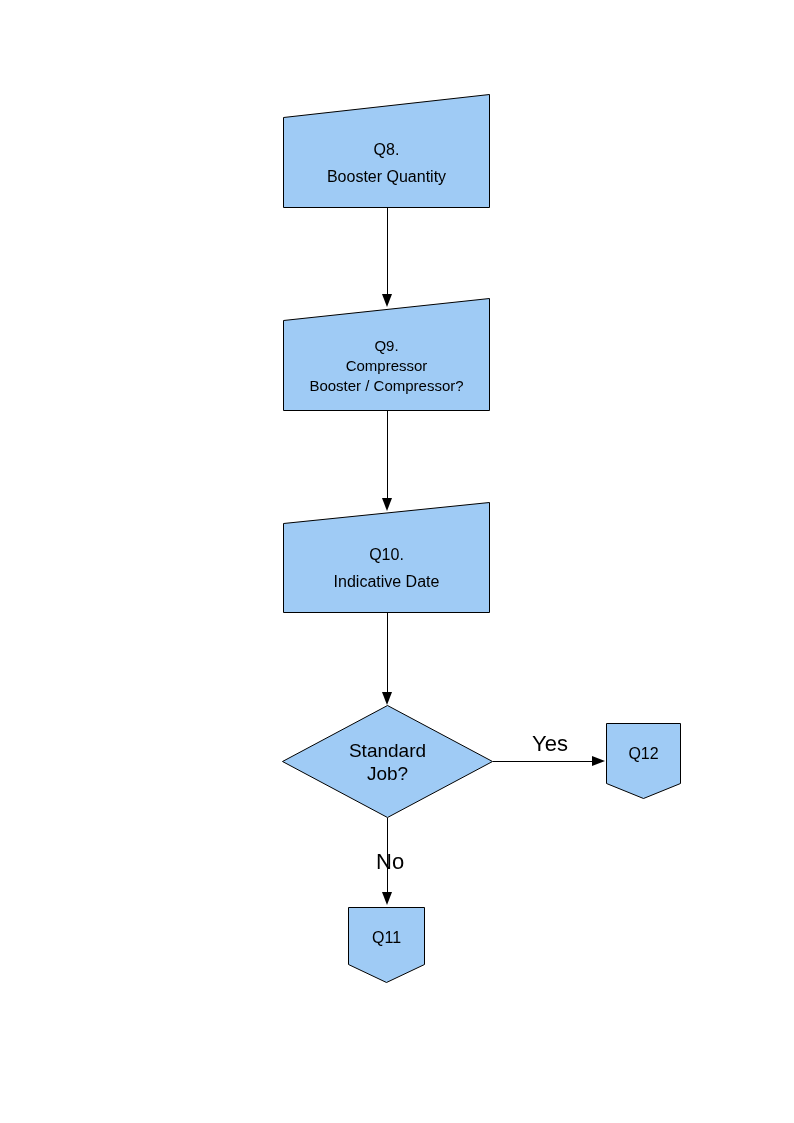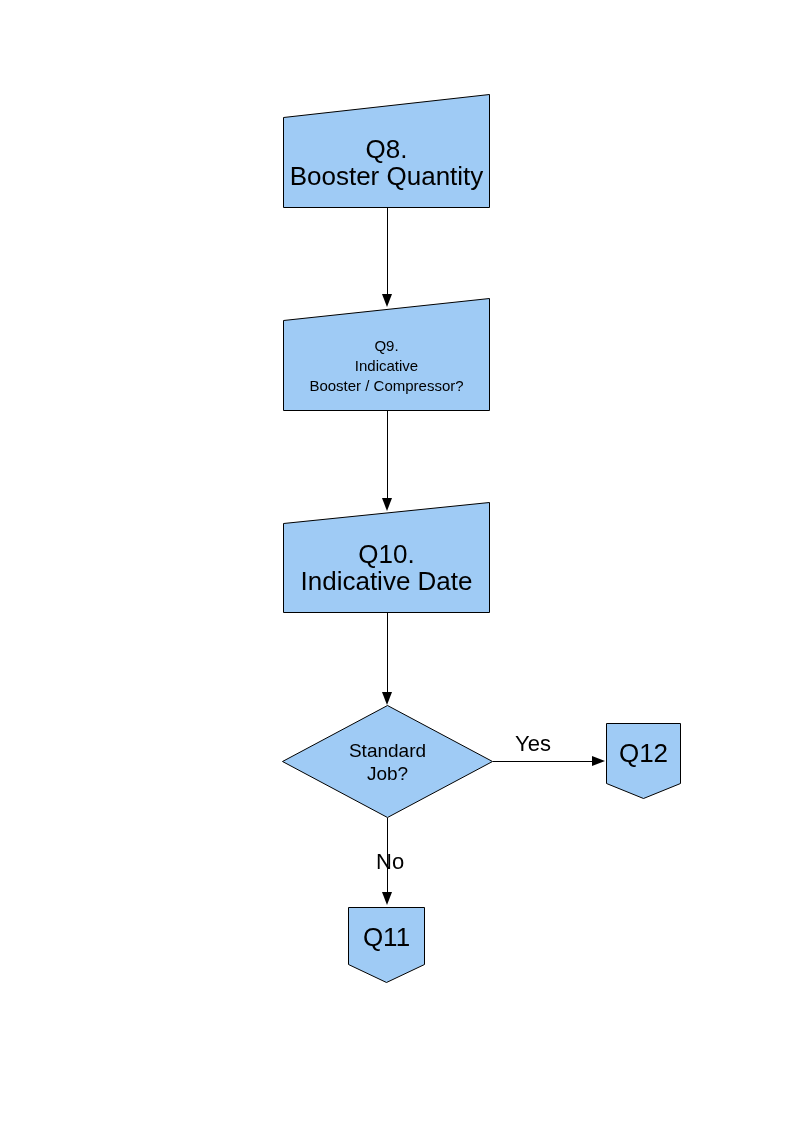--- a/index.html
+++ b/index.html
@@ -74,21 +74,21 @@
     border-bottom: 5px solid transparent;
     border-left: 13px solid var(--line-color, #000000);
   }
   .edge-label {
     position: absolute;
     font-size: 22px;
     line-height: 26px;
     color: var(--text-color, #000000);
     white-space: nowrap;
   }
-  .fs-large { font-size: 26px; line-height: 27px; }
+  .fs-large { font-size: 16px; line-height: 27px; }
   .fs-small { font-size: 15px; line-height: 20px; }
   .fs-mid   { font-size: 19px; line-height: 23px; }
 </style>
 </head>
 <body>
 
 <div class="page">
 
   <div class="node" style="left:283px; top:94px; width:207px; height:114px;">
     <svg width="207" height="114" viewBox="0 0 207 114">
@@ -102,21 +102,21 @@
 
   <div class="line-v" style="left:387px; top:208px; height:86px;"></div>
   <div class="arrow-down" style="left:382px; top:294px;"></div>
 
   <div class="node" style="left:283px; top:298px; width:207px; height:113px;">
     <svg width="207" height="113" viewBox="0 0 207 113">
       <polygon class="shape-poly" points="0.5,22.5 206.5,0.5 206.5,112.5 0.5,112.5"></polygon>
     </svg>
     <div class="label fs-small" style="padding-top:22px;">
       <span>Q9.</span>
-      <span>Indicative</span>
+      <span>Compressor</span>
       <span>Booster / Compressor?</span>
     </div>
   </div>
 
   <div class="line-v" style="left:387px; top:411px; height:87px;"></div>
   <div class="arrow-down" style="left:382px; top:498px;"></div>
 
   <div class="node" style="left:283px; top:502px; width:207px; height:111px;">
     <svg width="207" height="111" viewBox="0 0 207 111">
       <polygon class="shape-poly" points="0.5,21.5 206.5,0.5 206.5,110.5 0.5,110.5"></polygon>
@@ -135,21 +135,21 @@
       <polygon class="shape-poly" points="105.5,0.5 210.5,56.5 105.5,112.5 0.5,56.5"></polygon>
     </svg>
     <div class="label fs-mid">
       <span>Standard</span>
       <span>Job?</span>
     </div>
   </div>
 
   <div class="line-h" style="left:493px; top:761px; width:99px;"></div>
   <div class="arrow-right" style="left:592px; top:756px;"></div>
-  <div class="edge-label" style="left:515px; top:731px; width:70px; text-align:left;">Yes</div>
+  <div class="edge-label" style="left:515px; top:731px; width:70px; text-align:center;">Yes</div>
 
   <div class="node" style="left:606px; top:723px; width:75px; height:76px;">
     <svg width="75" height="76" viewBox="0 0 75 76">
       <polygon class="shape-poly" points="0.5,0.5 74.5,0.5 74.5,60.5 37.5,75.5 0.5,60.5"></polygon>
     </svg>
     <div class="label fs-large" style="padding-bottom:15px;">
       <span>Q12</span>
     </div>
   </div>
 

